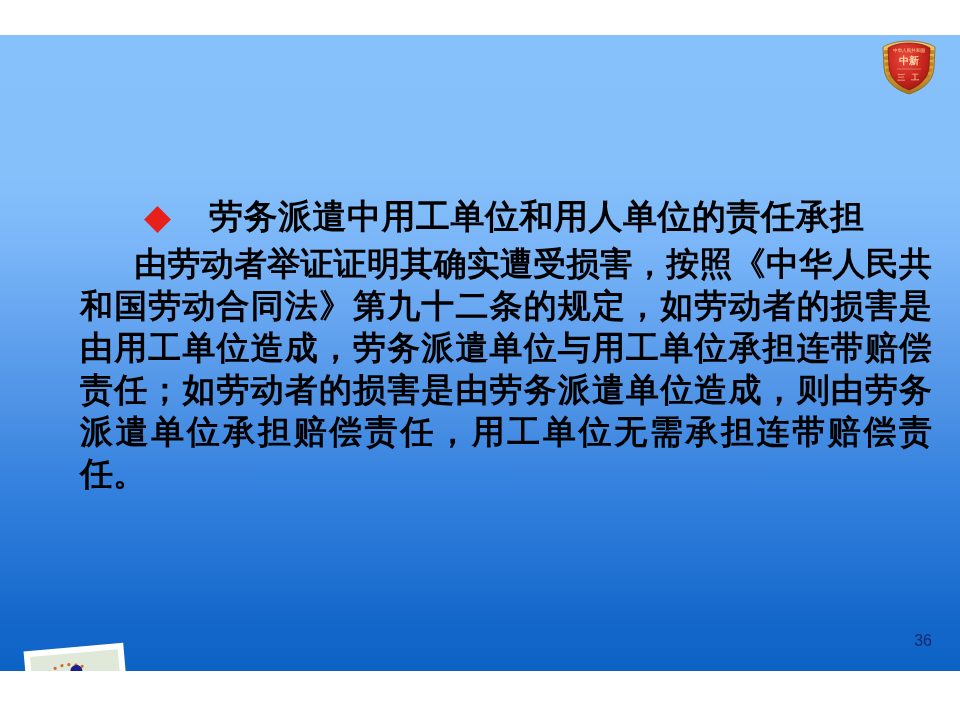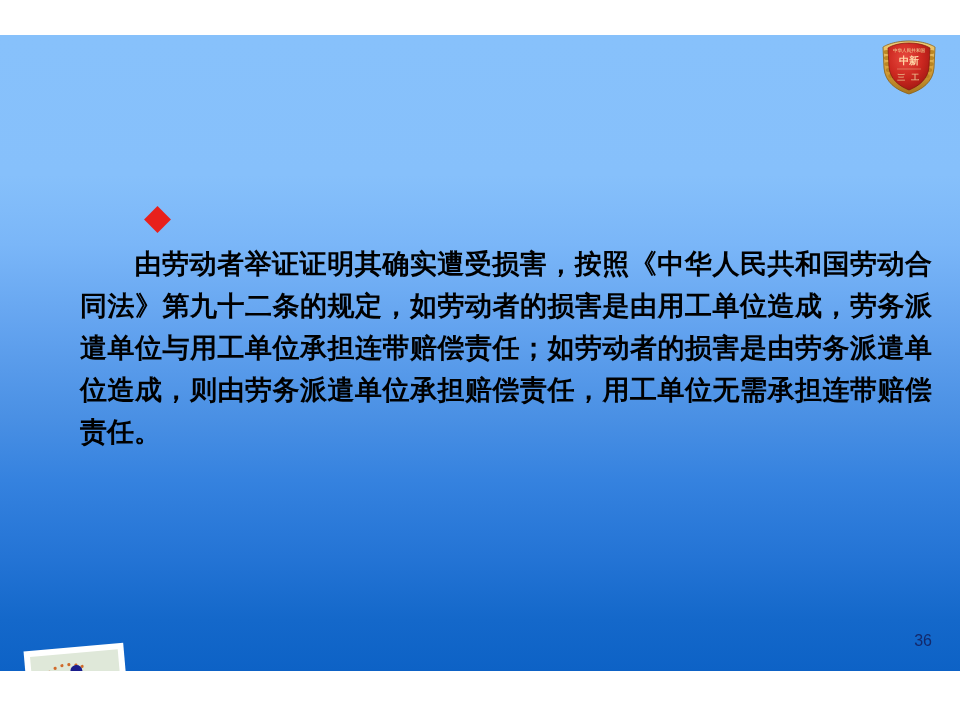--- a/index.html
+++ b/index.html
@@ -70,21 +70,21 @@
     transform: rotate(45deg);
     vertical-align: -1px;
     margin-right: 42px;
   }
 
   .body-para {
     margin-top: 6px;
     padding-left: 80px;
     padding-right: 28px;
     color: #000000;
-    font-size: 27px;
+    font-size: 33px;
     font-weight: bold;
     line-height: 42px;
     letter-spacing: 0px;
     font-family: "DejaVu Sans", "Liberation Sans", sans-serif;
     text-align: justify;
     text-justify: inter-character;
   }
   .body-para .indent { display: inline-block; width: 54px; }
 
   
@@ -152,21 +152,21 @@
       <text x="31" y="26" font-size="10" fill="#ffd9a8" text-anchor="middle" font-weight="bold" font-family="DejaVu Sans, sans-serif">中新</text>
 
       <text x="31" y="42" font-size="8" fill="#e8b98a" text-anchor="middle" font-weight="bold" letter-spacing="1.5" font-family="DejaVu Sans, sans-serif">三 工</text>
       <line x1="19" y1="31" x2="43" y2="31" stroke="#e8b98a" stroke-width="0.8" opacity="0.6"></line>
     </svg>
   </div>
 
   <div id="text-block">
 
     <div class="title-line">
-      <span class="bullet-diamond"></span>
+      <span class="bullet-diamond"></span><span>劳务派遣中用工单位和用人单位的责任承担</span>
     </div>
 
     <div class="body-para"><span class="indent"></span><span>由劳动者举证证明其确实遭受损害，按照《中华人民共和国劳动合同法》第九十二条的规定，如劳动者的损害是由用工单位造成，劳务派遣单位与用工单位承担连带赔偿责任；如劳动者的损害是由劳务派遣单位造成，则由劳务派遣单位承担赔偿责任，用工单位无需承担连带赔偿责任。</span></div>
 
   </div>
 
   <div id="justice-icon">
     <svg width="118" height="112" viewBox="0 0 118 112" xmlns="http://www.w3.org/2000/svg">
       <g transform="rotate(-5 59 56)">
 

